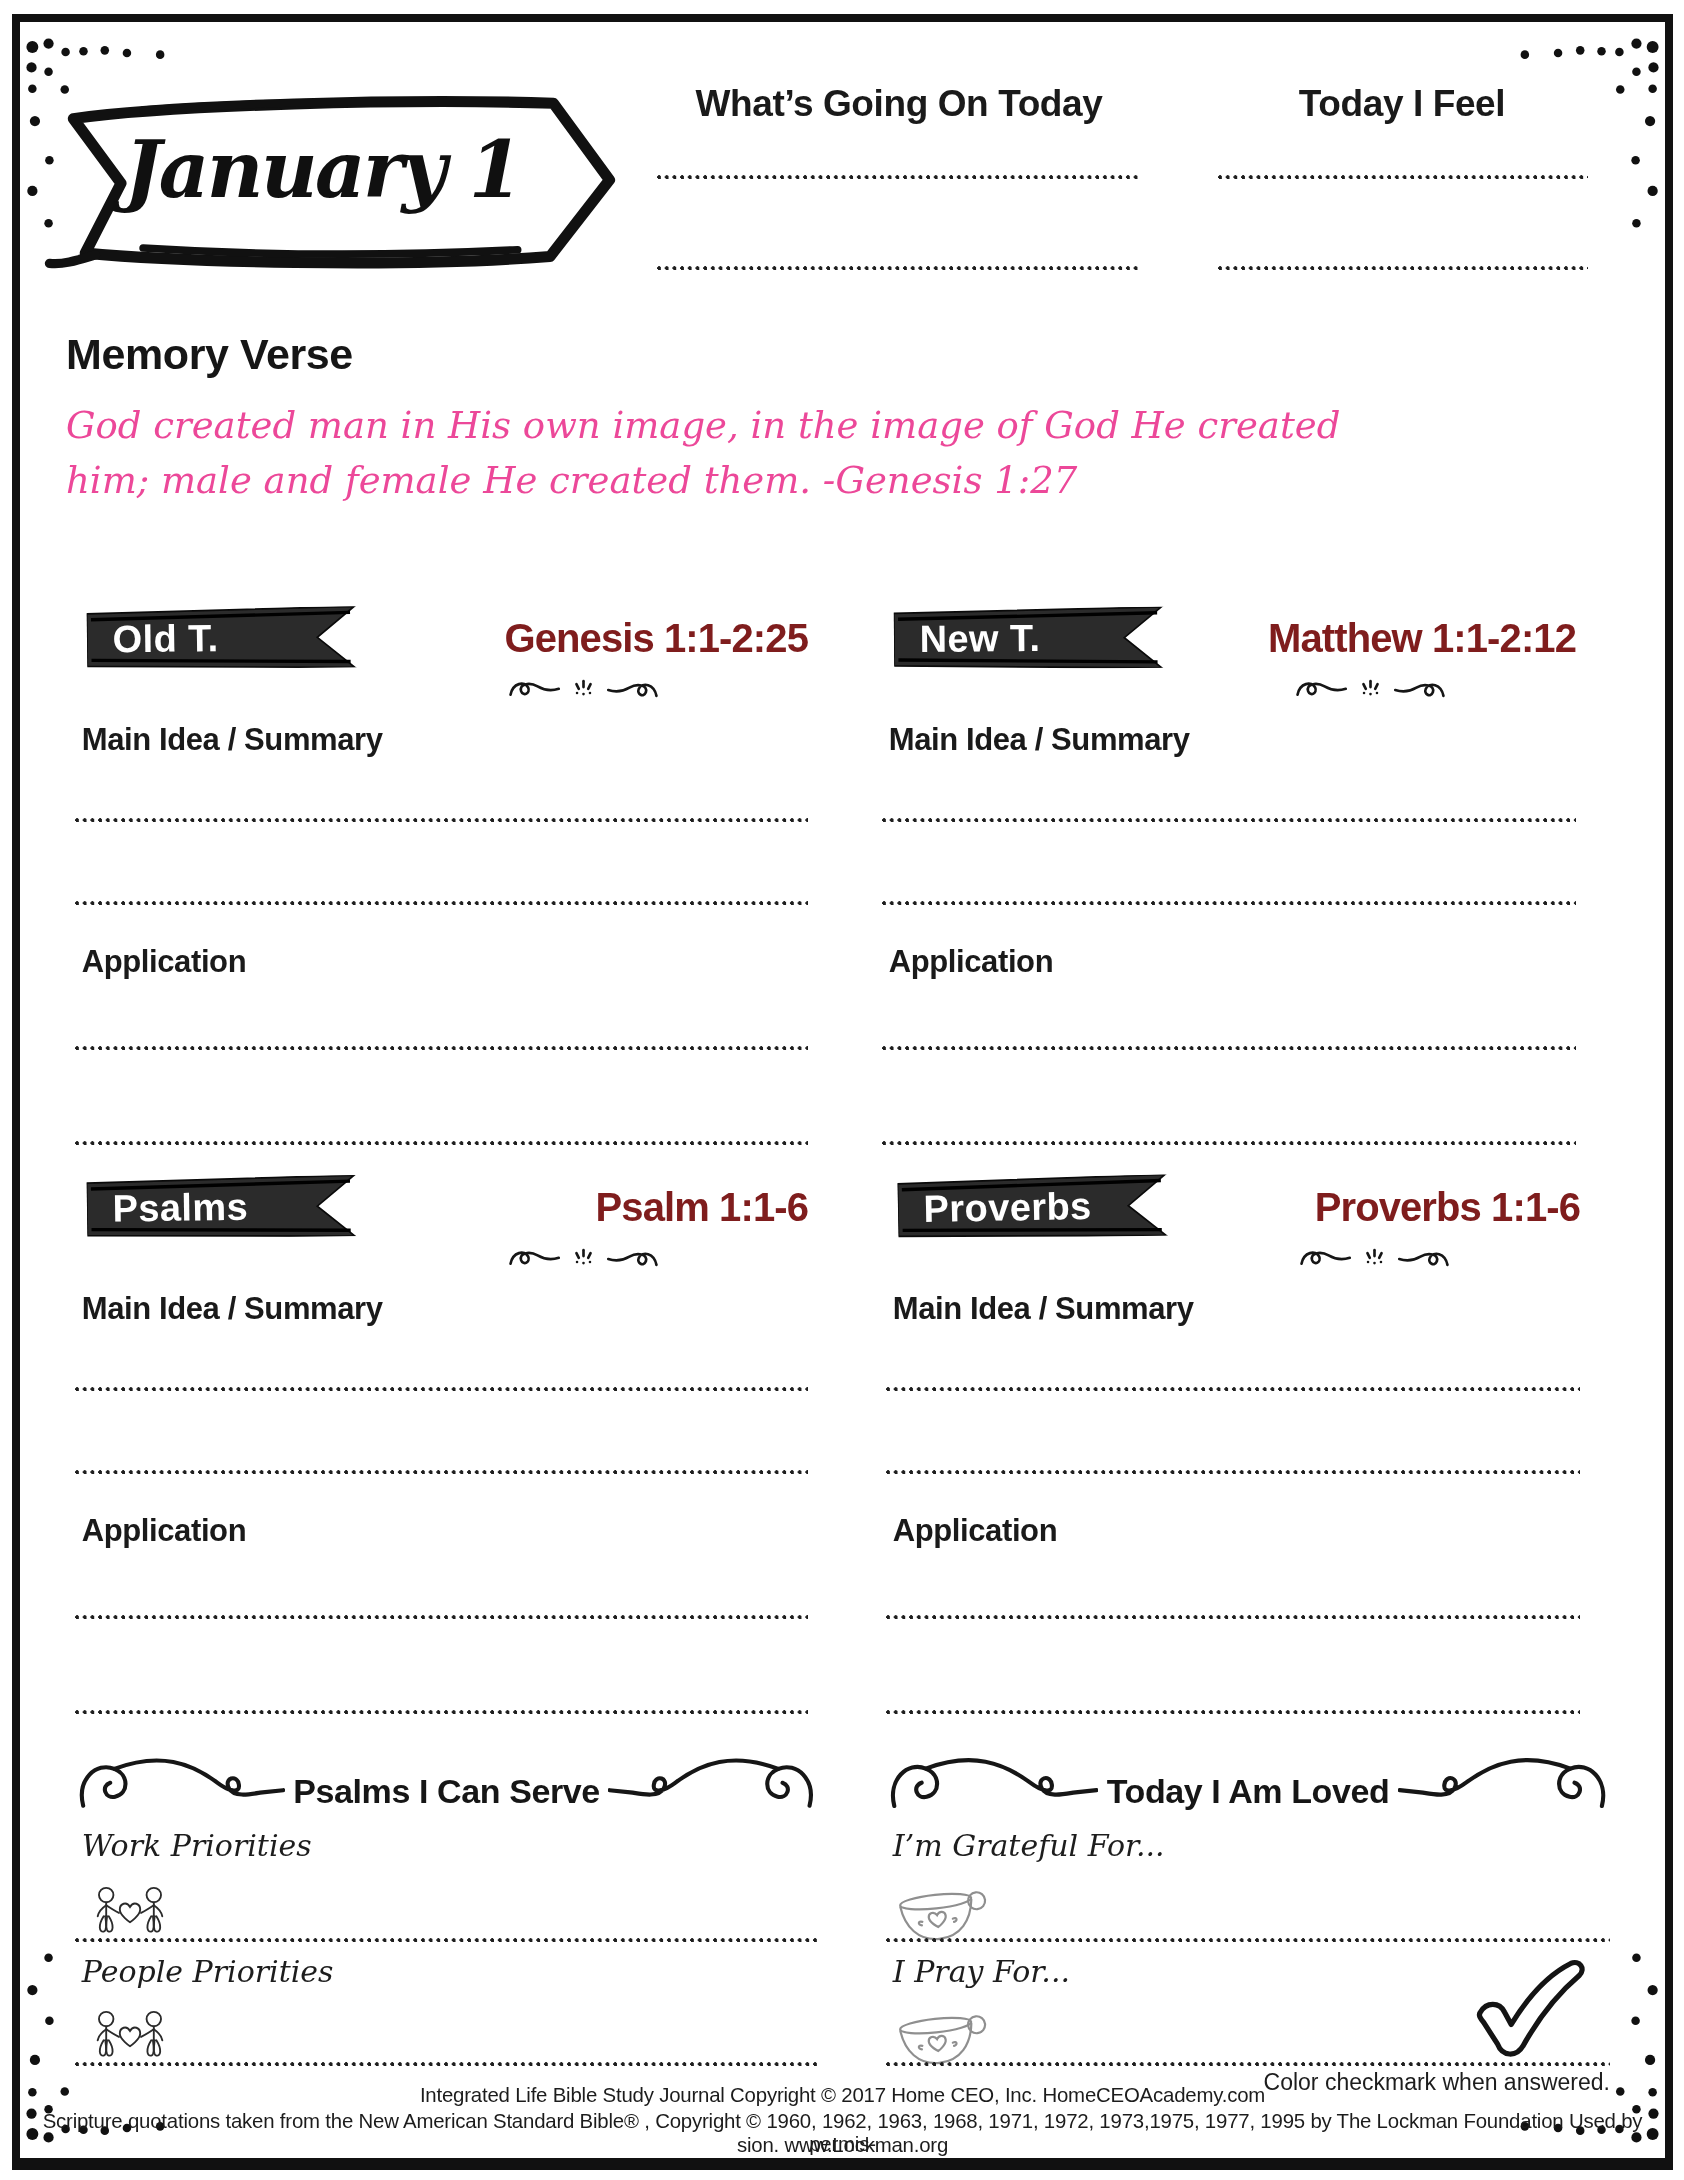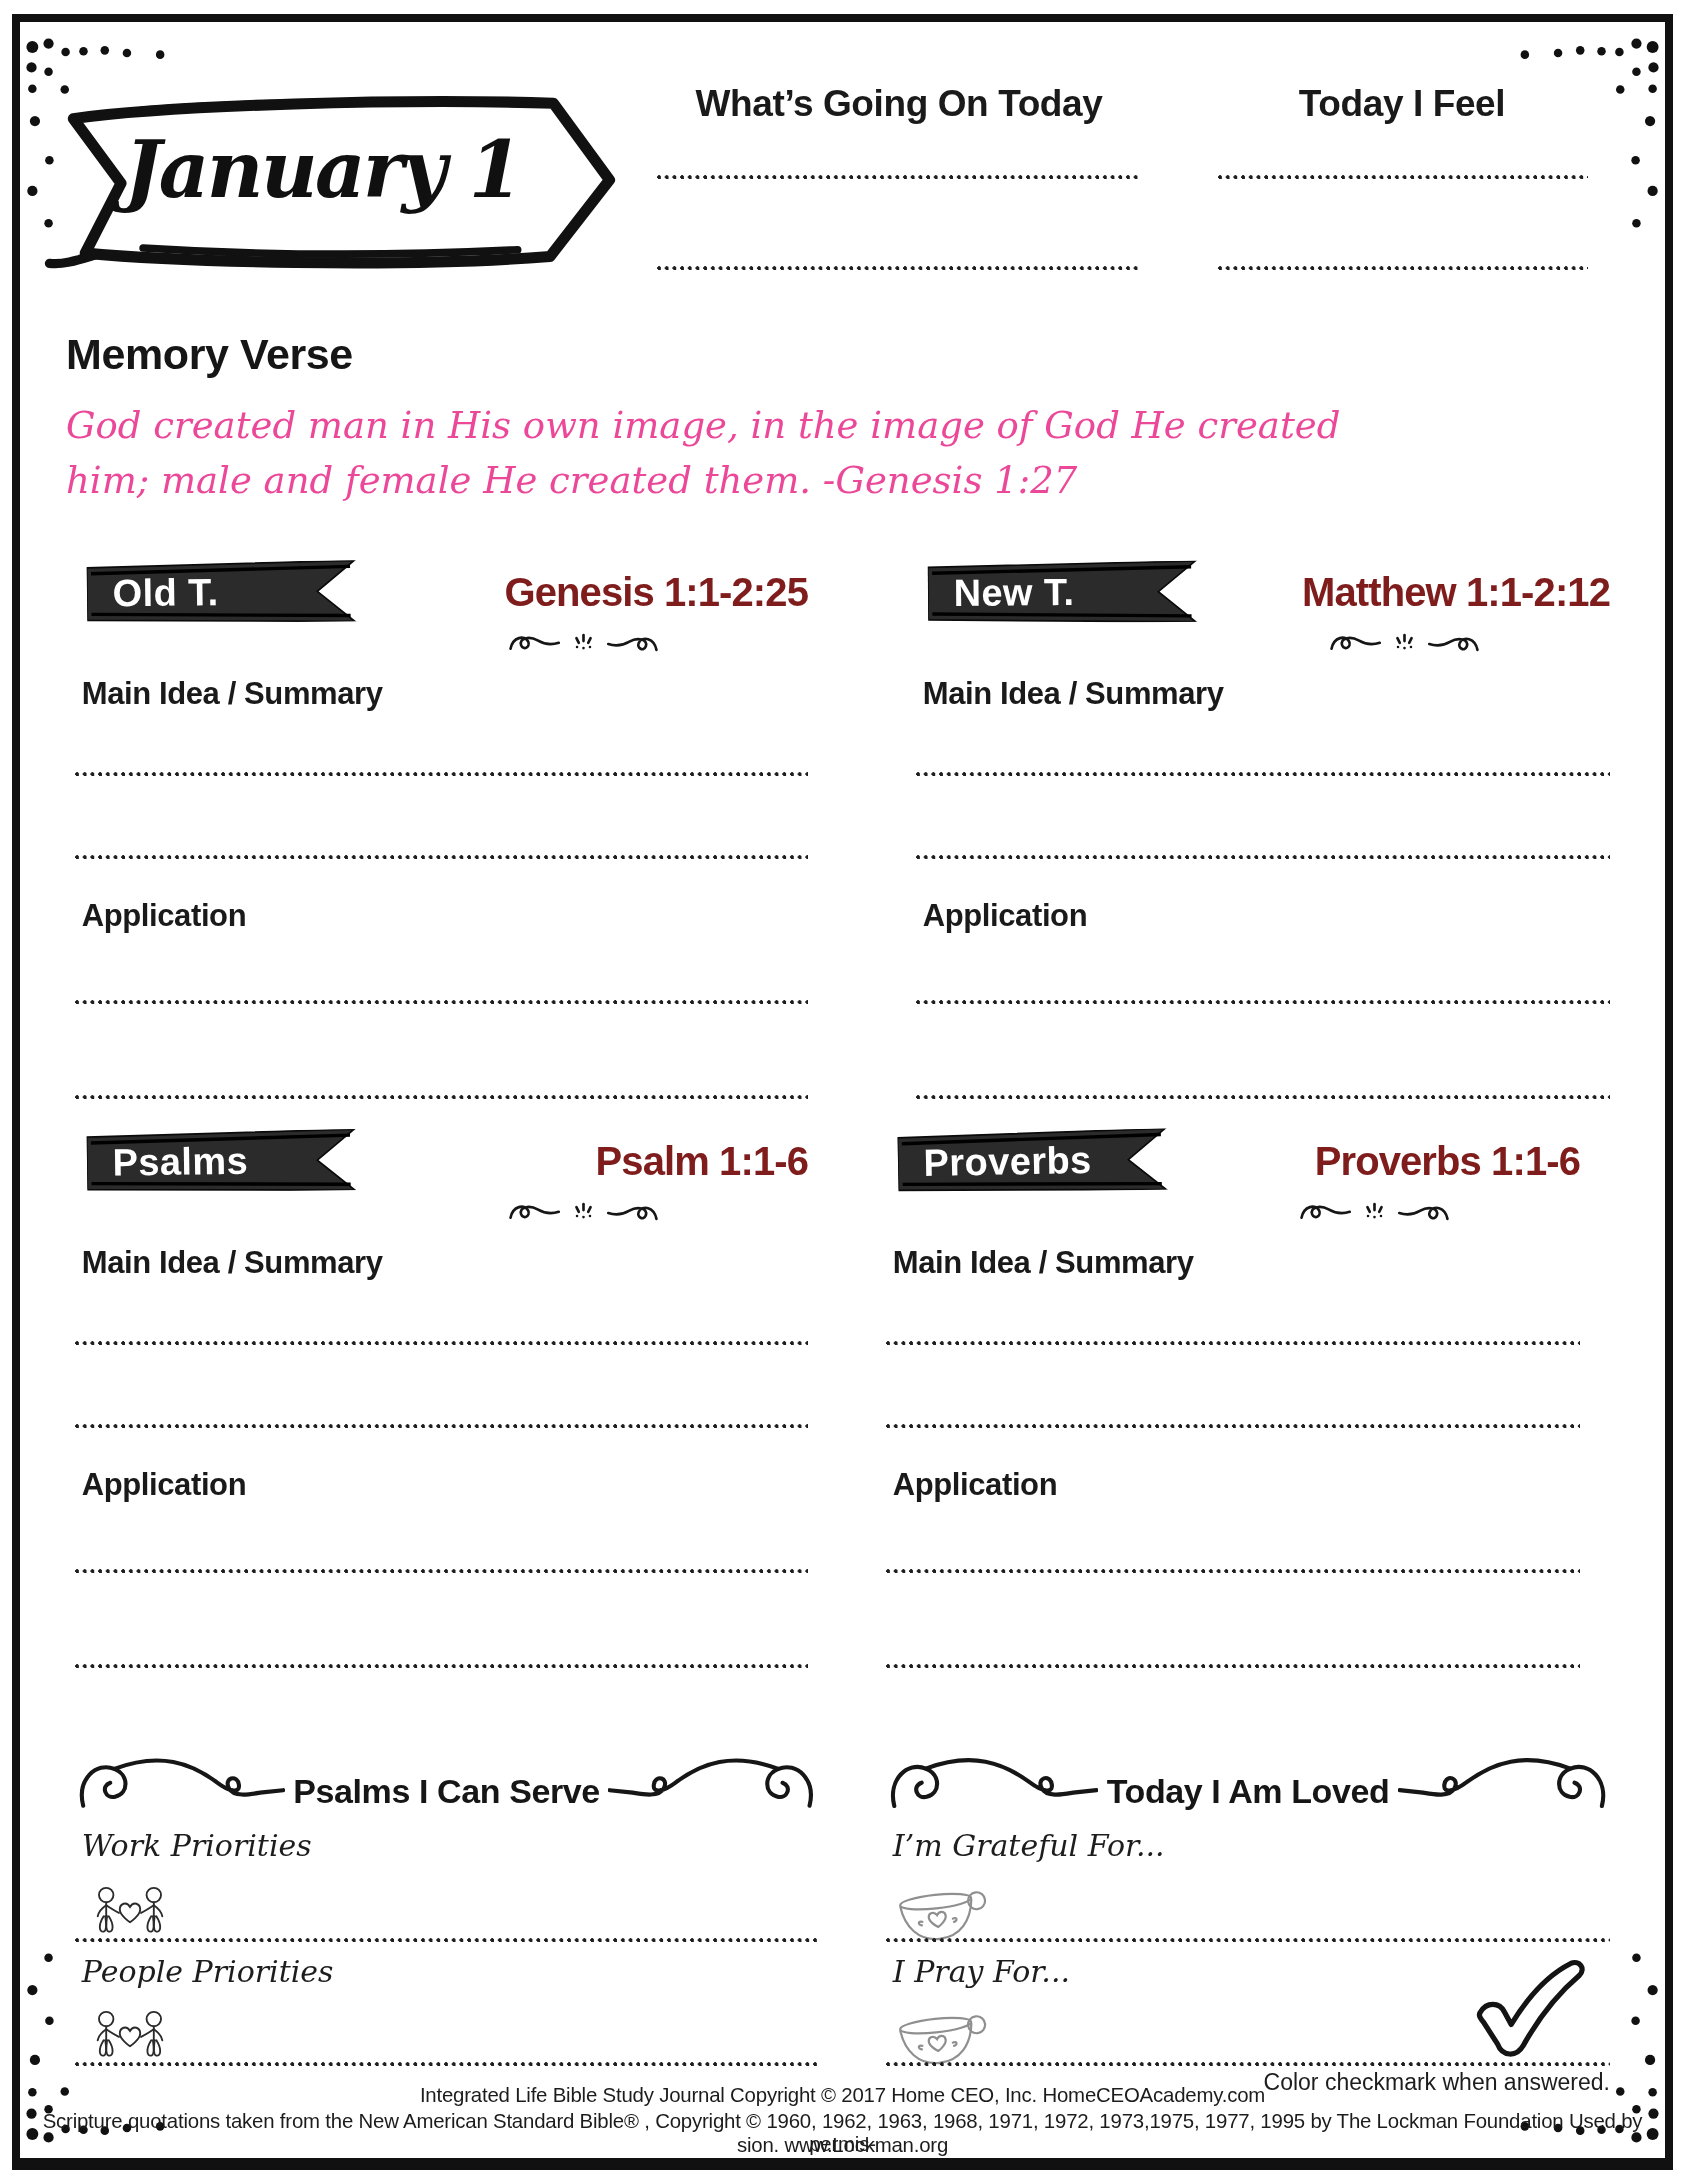--- a/index.html
+++ b/index.html
@@ -12,21 +12,21 @@
   .tophead{position:absolute;top:83px;font-weight:700;font-size:37px;letter-spacing:-0.4px;text-align:center;color:#1a1a1a;}
   
   .dotline{position:absolute;height:5.1px;
      background-image:radial-gradient(circle at 2.2px 2.2px,#1e1e1e 1.8px,transparent 2.1px);
      background-size:7.7px 5.1px;background-repeat:repeat-x;}
   
   .mv-title{position:absolute;left:66px;top:330px;font-size:43px;font-weight:700;letter-spacing:-0.4px;}
   .mv-text{position:absolute;left:66px;top:398px;width:1329px;font-family:"DejaVu Serif",serif;
            font-style:italic;font-size:37px;line-height:55px;color:#ec4899;}
   
-  .study{position:absolute;height:545px;}
+  .study{position:absolute;height:545px;margin-top:46px;}
   .sec-head{position:relative;display:flex;height:61px;}
   .ribbon{position:relative;width:271px;height:61px;flex:0 0 auto;margin-left:12px;}
   .ribbon svg{position:absolute;inset:0;}
   .ribbon .rlabel{position:absolute;left:25.6px;top:0;height:61px;line-height:60px;color:#fff;
                   font-size:38px;font-weight:700;letter-spacing:0.4px;}
   .refwrap{position:relative;flex:1;}
   .reftext{text-align:right;line-height:60px;font-size:40px;font-weight:700;letter-spacing:-0.9px;color:#7f1d1d;}
   .squig{position:absolute;left:0;right:0;top:65px;margin:0 auto;display:block;}
   .sublabel{position:absolute;left:6.8px;font-size:31px;font-weight:700;letter-spacing:-0.4px;color:#1a1a1a;}
   
@@ -163,21 +163,21 @@
       </div>
     </div>
     <div class="sublabel" style="top:114px;">Main Idea / Summary</div>
     <div class="dotline" style="left:0;top:210px;width:733px;"></div>
     <div class="dotline" style="left:0;top:293px;width:733px;"></div>
     <div class="sublabel" style="top:336px;">Application</div>
     <div class="dotline" style="left:0;top:438px;width:733px;"></div>
     <div class="dotline" style="left:0;top:533px;width:733px;"></div>
   </div>
 
-  <div class="study" style="left:916px;top:562px;width:694px;">
+  <div class="study" style="left:882px;top:562px;width:694px;">
     <div class="sec-head">
       <div class="ribbon" style="transform:rotate(-0.5deg);">
         <svg viewBox="0 0 320 72" preserveAspectRatio="none">
             <use href="#ribbon-shape"></use>
           </svg>
         <span class="rlabel">New T.</span>
       </div>
       <div class="refwrap">
         <div class="reftext">Matthew 1:1-2:12</div>
         <svg class="squig" width="153" height="34" viewBox="0 0 260 52">

